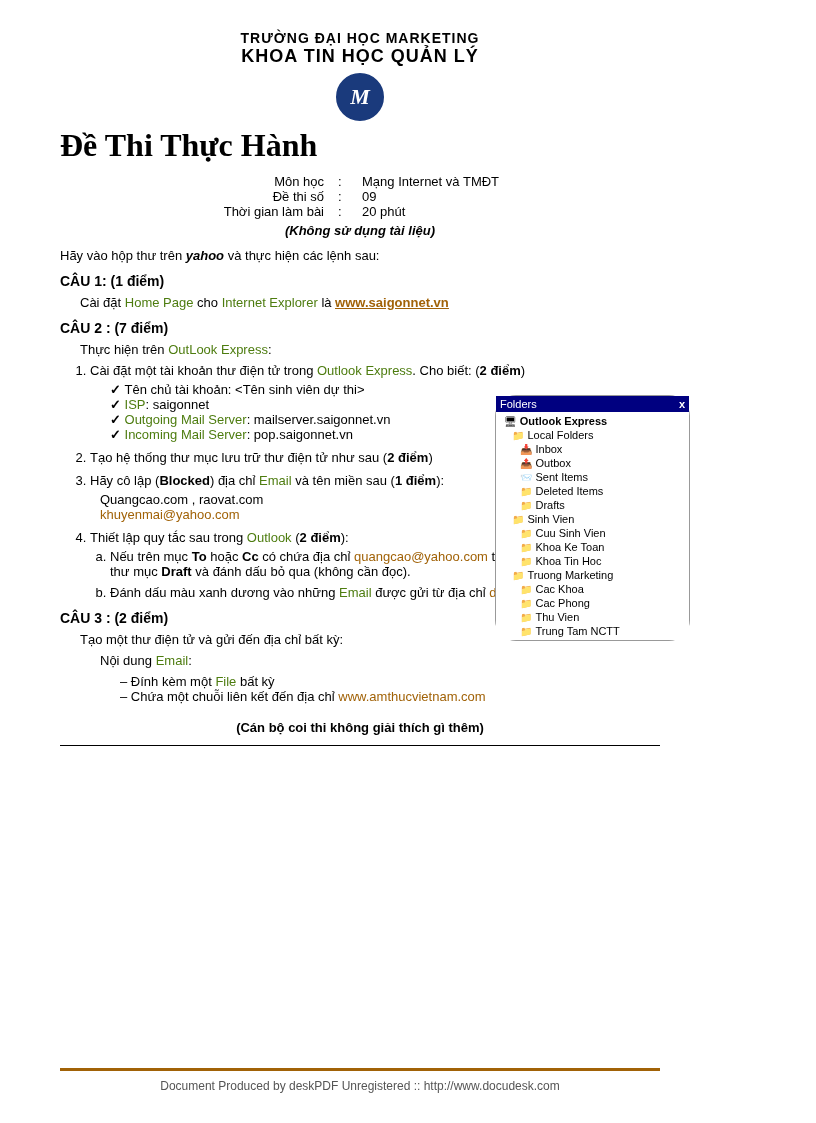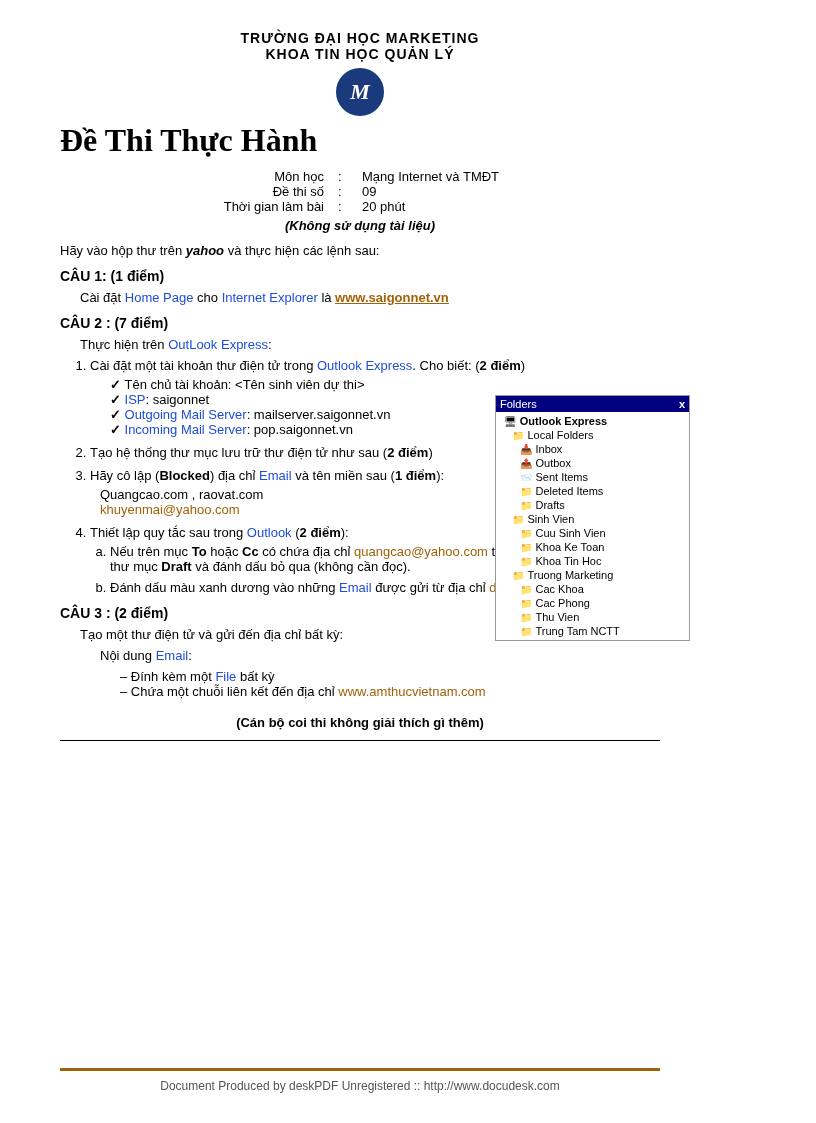--- a/index.html
+++ b/index.html
@@ -23,21 +23,21 @@
       text-align: center;
       margin-bottom: 8px;
     }
     .header-title1 {
       font-weight: bold;
       font-size: 14px;
       letter-spacing: 1px;
     }
     .header-title2 {
       font-weight: bold;
-      font-size: 14px;
+      font-size: 18px;
       letter-spacing: 1px;
     }
     .logo-container {
       margin: 6px auto;
       display: flex;
       justify-content: center;
     }
     .logo-circle {
       width: 48px;
       height: 48px;
@@ -104,21 +104,21 @@
       margin-bottom: 6px;
       margin-top: 10px;
     }
     .underline-text { text-decoration: underline; }
     .section-body {
       font-size: 13px;
       margin-bottom: 6px;
       padding-left: 20px;
     }
     .blue-link { color: #a16207; }
-    .blue-text { color: #1d4ed8; }
+    .blue-text { color: #4d7c0f; }
     ol.main-list {
       padding-left: 30px;
       margin: 6px 0;
     }
     ol.main-list > li {
       margin-bottom: 8px;
       font-size: 13px;
     }
     ul.check-list {
       list-style: none;
@@ -250,21 +250,21 @@
     Cài đặt <span class="blue-text">Home Page</span> cho <span class="blue-text">Internet Explorer</span> là <a class="blue-link underline-text"><b><u>www.saigonnet.vn</u></b></a>
   </p>
 
   <div class="section-title">
     <span>CÂU 2 : (7 điểm)</span>
   </div>
   <p class="section-body">
     Thực hiện trên <span class="blue-text">OutLook Express</span>:
   </p>
 
-  <div class="folder-panel" style="top: 395px;">
+  <div class="folder-panel" style="top: 395px; border-radius: 21px;">
     <div class="folder-titlebar">
       <span>Folders</span>
       <span class="folder-titlebar-x">x</span>
     </div>
     <div class="folder-content">
       <div class="folder-item indent1">
         <span class="folder-icon">🖥</span>
         <span class="bold-folder">Outlook Express</span>
       </div>
       <div class="folder-item indent2">

